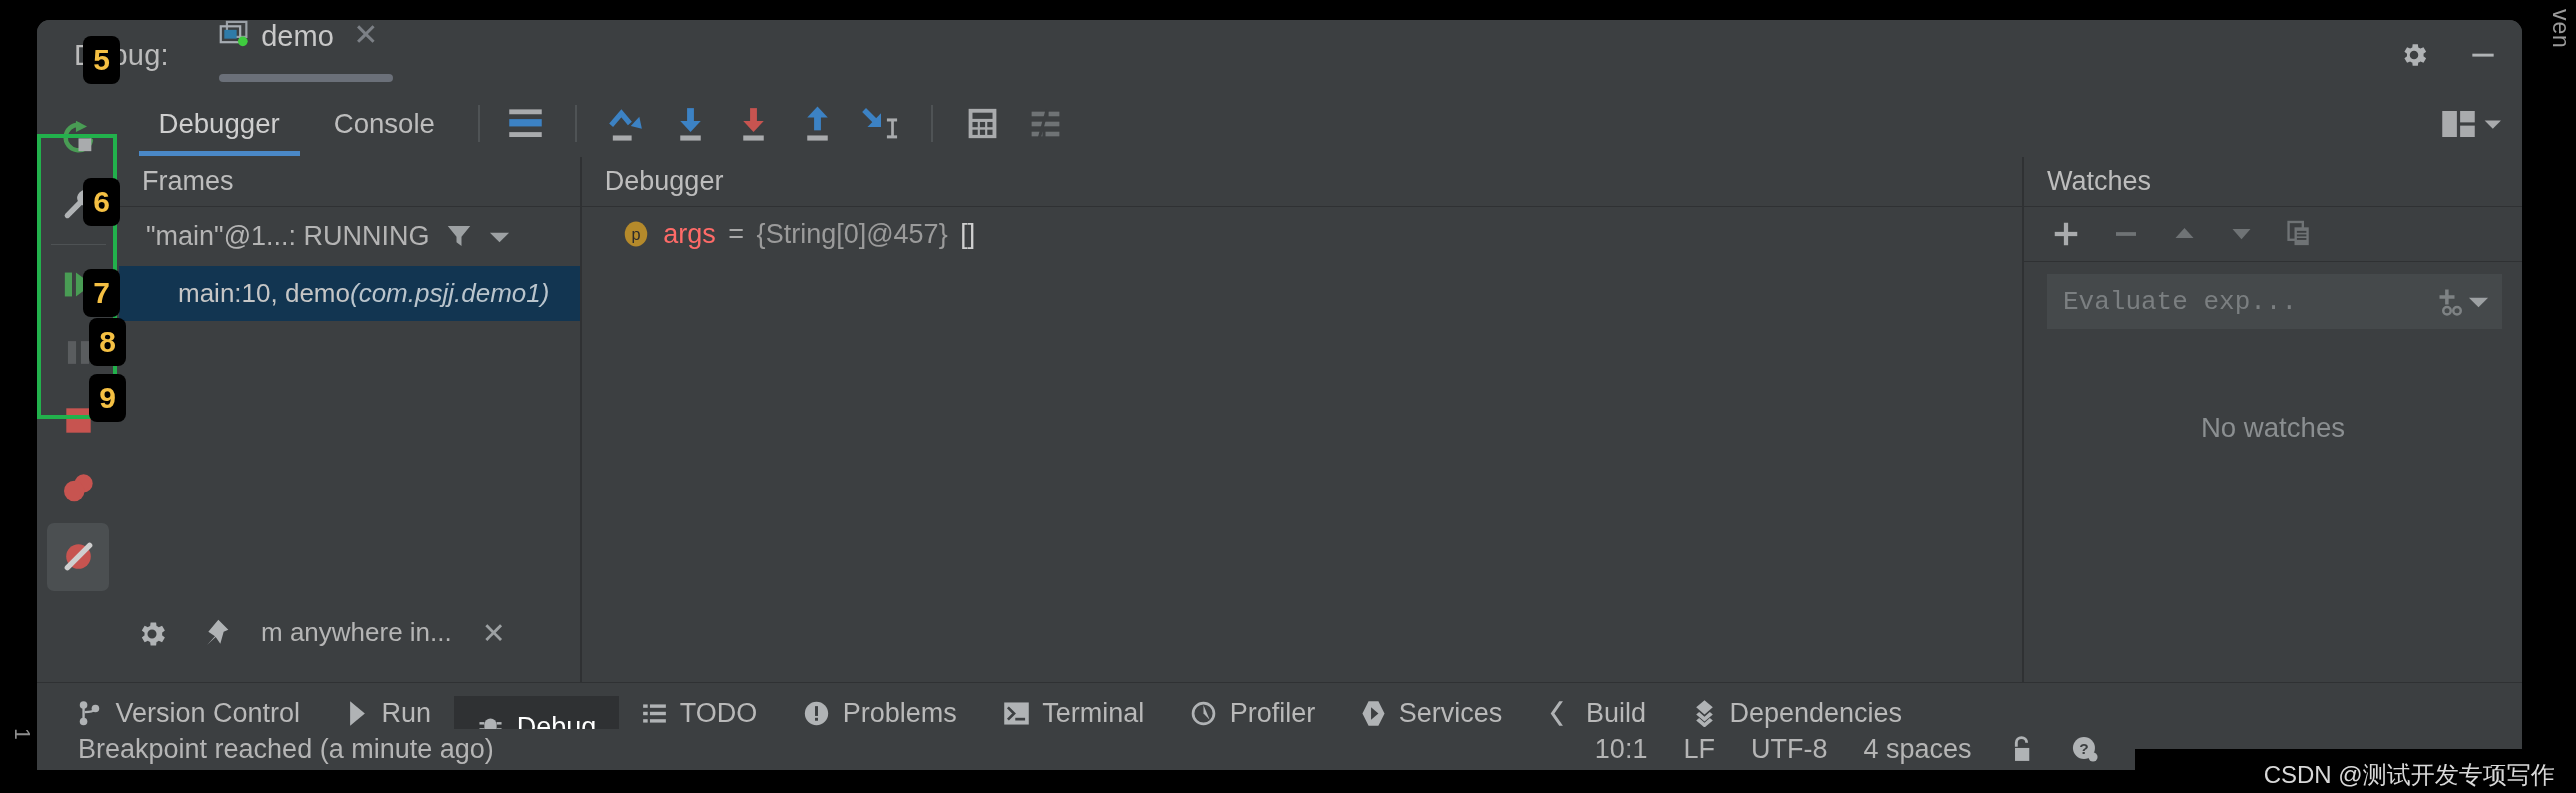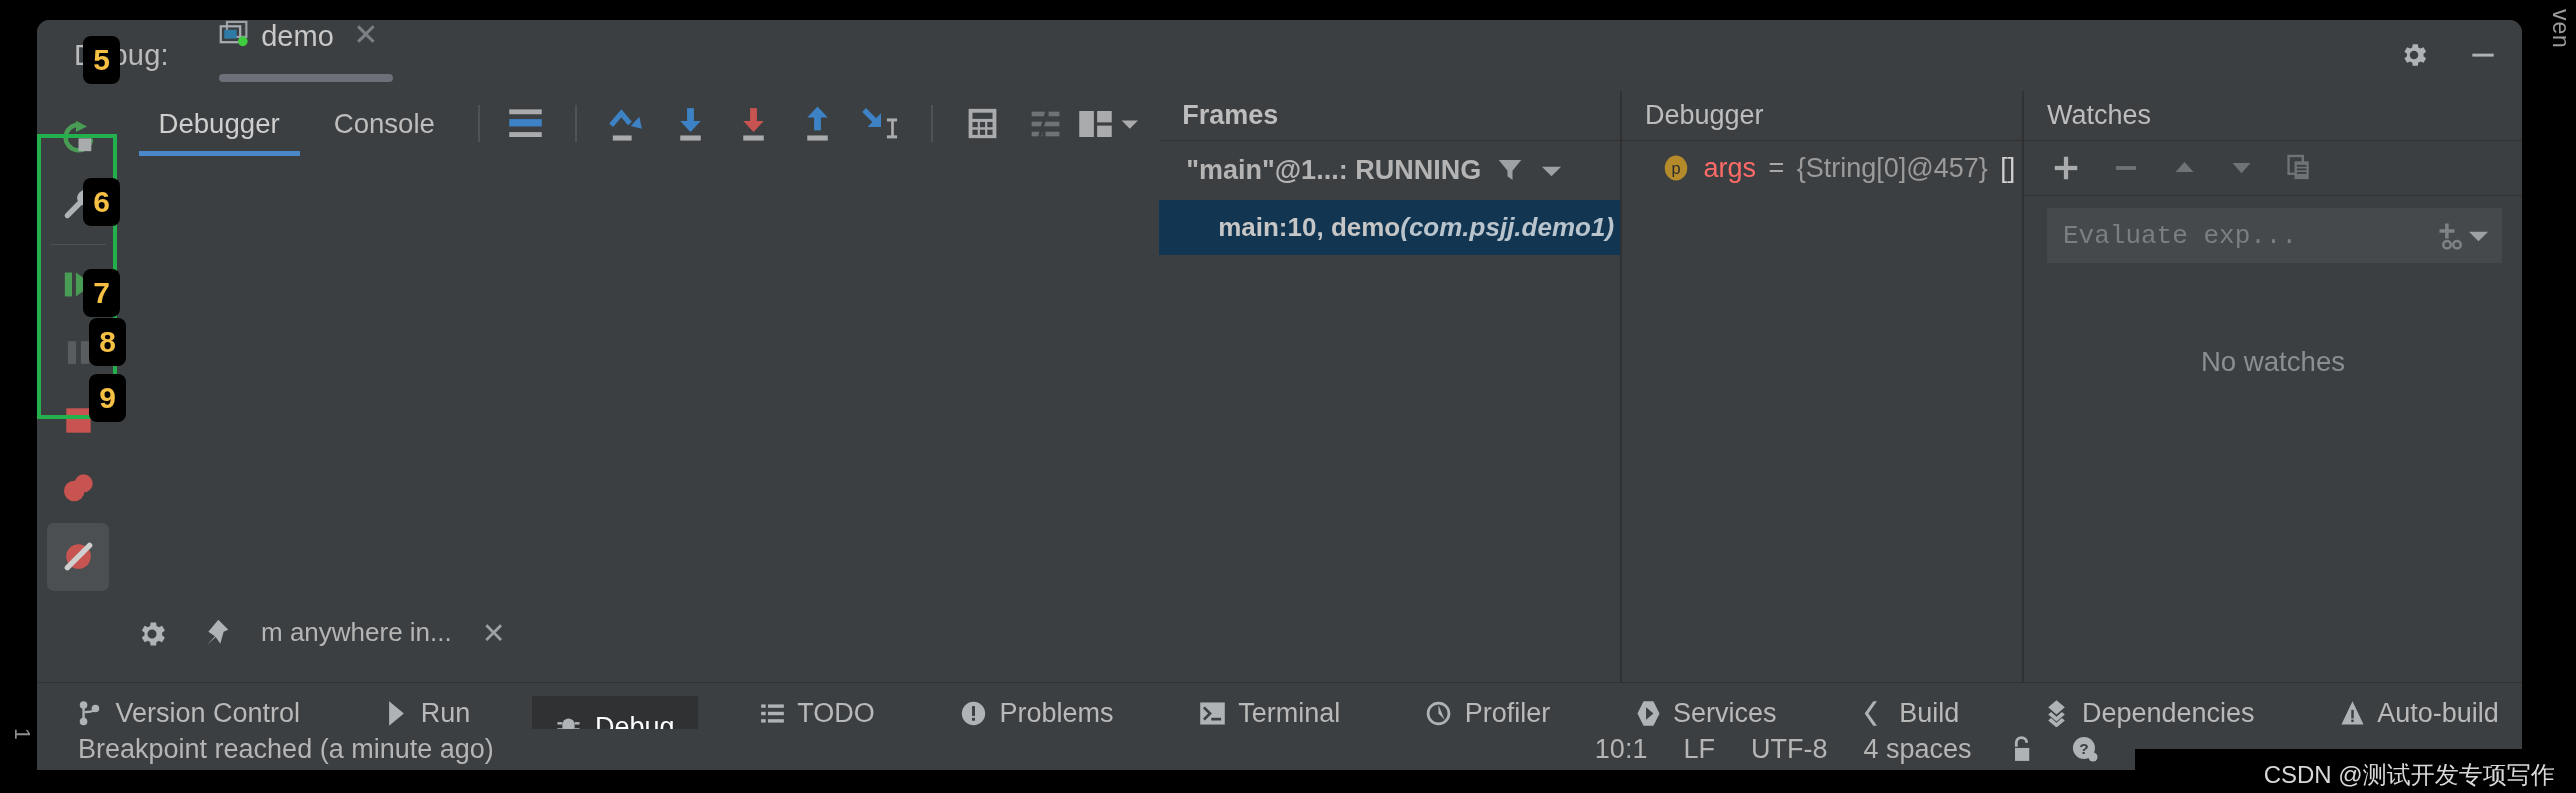--- a/index.html
+++ b/index.html
@@ -67,21 +67,21 @@
   .lt-sep { width: 55px; height: 0.9px; background: #4e5254; margin: 5.3px 0; }
   .lt-active { background: #4b4f51; border-radius: 7.1px; }
   
   #green-box {
     position: absolute;
     left: 0px; top: 43px; width: 80px; height: 285px;
     border: 4.4px solid #22b14c; pointer-events: none;
   }
 
   
-  #panels { flex: 1; display: flex; min-width: 0; }
+  #panels { flex: 1; display: flex; flex-direction: column; min-width: 0; }
 
   
   #tabstrip {
     height: 66px; display: flex; align-items: center;
     background: #3c3f41; position: relative;
     padding-left: 12.5px;
   }
   .ts-tab { font-size: 27.6px; color: #bdbdbd; padding: 0 27px; position: relative; }
   .ts-tab.sel { color: #cfcfcf; }
   .ts-tab.sel::after {
@@ -99,21 +99,21 @@
   .pane-header {
     height: 50px; display: flex; align-items: center;
     padding-left: 23px; background: #3c3f41;
     border-bottom: 1.8px solid #2f3133;
     color: #bdbdbd; font-size: 27px;
   }
   .pane-divider { width: 1.8px; background: #2f3133; flex: none; }
   .pane-body { flex: 1; background: #3c3f41; overflow: hidden; position: relative; }
 
   
-  #pane-frames { width: 461px; flex: none; font-weight: bold; }
+  #pane-frames { width: 461px; flex: none; }
   .frame-thread {
     height: 59px; display: flex; align-items: center;
     padding-left: 27px; gap: 14.2px; color: #b4b4b4; font-size: 27px;
   }
   .frame-row {
     height: 55px; display: flex; align-items: center;
     padding-left: 59px; color: #c6c6c6; font-size: 26px;
     white-space: nowrap;
   }
   .frame-row.sel { background: #123551; }
@@ -163,21 +163,21 @@
     font-size: 30px; font-weight: bold;
     width: 37px; height: 48px; border-radius: 8px;
     display: flex; align-items: center; justify-content: center;
     position: absolute; z-index: 20;
   }
 
   
   #toolwindow-bar {
     height: 62px; background: #3c3f41;
     border-top: 1.8px solid #2f3133;
-    display: flex; align-items: center; padding-left: 16px; justify-content: space-between;
+    display: flex; align-items: center; padding-left: 16px;
   }
   .tw-item {
     display: flex; align-items: center; gap: 12.5px;
     padding: 0 23px; height: 62px; color: #b9b9b9; font-size: 27px;
   }
   .tw-item.active { background: #2f3133; color: #ffffff; margin-top: 28px; }
 
   
   #statusbar {
     position: absolute; left: 37px; bottom: 23px;
@@ -640,30 +640,20 @@
       <span>
         <svg width="25" height="28.5" viewBox="0 0 20 24" fill="#b0b3b5">
           <path d="M10 1 L17 7 L10 13 L3 7 Z"></path>
           <path d="M3 13 L10 19 L17 13 L14.5 11 L10 15 L5.5 11 Z"></path>
           <path d="M3 18 L10 24 L17 18 L14.5 16 L10 20 L5.5 16 Z"></path>
         </svg>
       </span>
       <span>Dependencies</span>
     </div>
 
-    <div class="tw-item">
-      <span>
-        <svg width="25" height="27" viewBox="0 0 20 22">
-          <path d="M10 1 L19 20 L1 20 Z" fill="#b0b3b5"></path>
-          <rect x="9" y="8" width="2" height="7" fill="#3c3f41"></rect>
-          <rect x="9" y="16" width="2" height="2" fill="#3c3f41"></rect>
-        </svg>
-      </span>
-      <span>Auto-build</span>
-    </div>
   </div>
 </div>
 
 <div id="statusbar">
   <span>Breakpoint reached (a minute ago)</span>
   <span class="right">
     <span>10:1</span>
     <span>LF</span>
     <span>UTF-8</span>
     <span>4 spaces</span>

